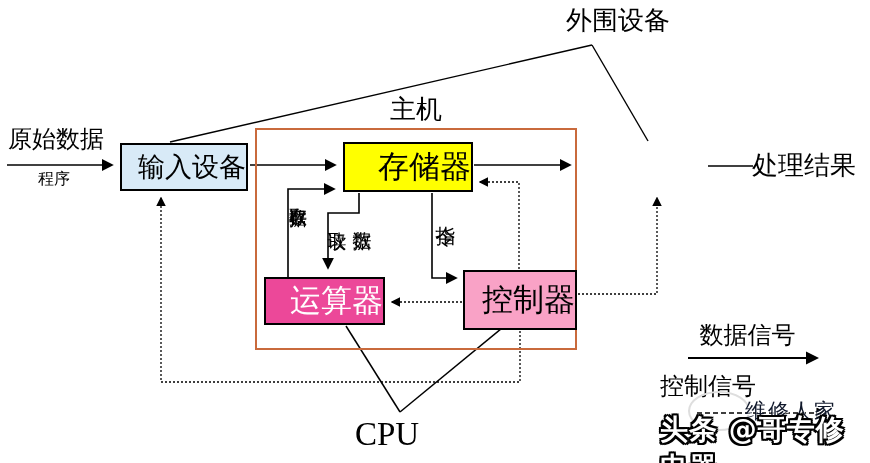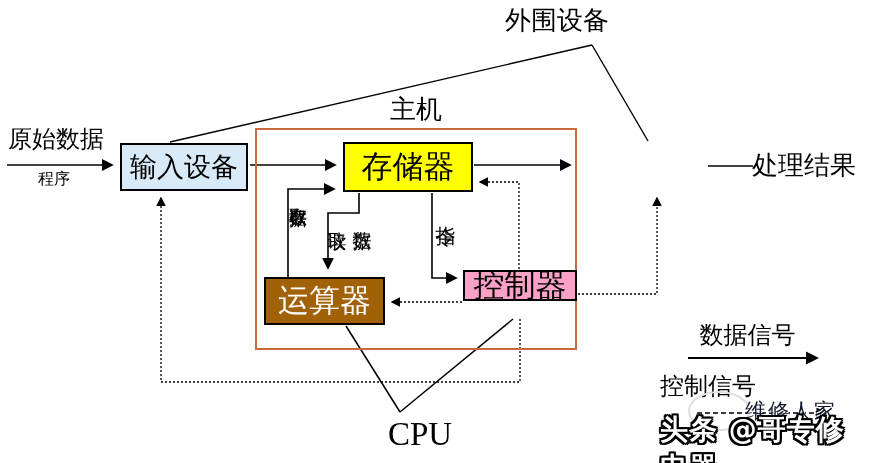--- a/index.html
+++ b/index.html
@@ -8,47 +8,47 @@
     width:870px;height:463px;
     background:#ffffff;
     overflow:hidden;
     font-family:"DejaVu Sans", sans-serif;
     color:#000;
   }
   .stage svg.wires{position:absolute;left:0;top:0;}
   
   .box{
     position:absolute;
-    display:flex;align-items:center;justify-content:center;
+    display:flex;align-items:center;justify-content:flex-end;
     border:2px solid #000;
     box-sizing:border-box;
     font-family:"DejaVu Serif","DejaVu Sans",serif;
     white-space:nowrap;
   }
   .host-rect{
     position:absolute;left:255px;top:128px;width:322px;height:222px;
     border:2px solid #c96a3c;box-sizing:border-box;background:transparent;
   }
   .box-input   {left:120px;top:143px;width:128px;height:48px;background:#d8eaf7;font-size:27px;}
   .box-memory  {left:343px;top:142px;width:130px;height:50px;background:#ffff00;font-size:31px;}
   .box-output  {left:578px;top:142px;width:129px;height:50px;background:#2060c5;font-size:27px;color:#c03030;}
-  .box-alu     {left:264px;top:277px;width:121px;height:48px;background:#a16207;font-size:31px;color:#ffffff;}
-  .box-ctrl    {left:463px;top:270px;width:114px;height:31px;background:#f9a2c6;font-size:31px;}
+  .box-alu     {left:264px;top:277px;width:121px;height:48px;background:#ec4899;font-size:31px;color:#ffffff;}
+  .box-ctrl    {left:463px;top:270px;width:114px;height:60px;background:#f9a2c6;font-size:31px;}
   
   .lbl{
     position:absolute;white-space:nowrap;
     font-family:"DejaVu Serif","DejaVu Sans",serif;
     line-height:1.08;
   }
-  .lbl-periph {left:505px;top:6px;width:165px;text-align:left;font-size:26px;}
+  .lbl-periph {left:505px;top:6px;width:165px;text-align:right;font-size:26px;}
   .lbl-host   {left:255px;top:95px;width:322px;text-align:center;font-size:26px;}
   .lbl-raw    {left:8px;top:127px;font-size:24px;}
   .lbl-prog   {left:38px;top:170px;font-size:16px;}
   .lbl-result {left:752px;top:151px;font-size:26px;}
-  .lbl-cpu    {left:355px;top:417px;width:130px;text-align:center;font-size:33px;font-family:"Liberation Serif","DejaVu Serif",serif;}
+  .lbl-cpu    {left:355px;top:417px;width:130px;font-size:33px;font-family:"Liberation Serif","DejaVu Serif",serif;}
   .lbl-datsig {left:660px;top:323px;width:175px;text-align:center;font-size:24px;}
   .lbl-ctlsig {left:660px;top:374px;width:175px;text-align:left;font-size:24px;}
   
   .vlbl{
     position:absolute;
     writing-mode:vertical-rl;text-orientation:upright;
     font-family:"DejaVu Serif","DejaVu Sans",serif;
     letter-spacing:1px;white-space:nowrap;
   }
   .vlbl-store{left:286px;top:193px;font-size:18px;}

